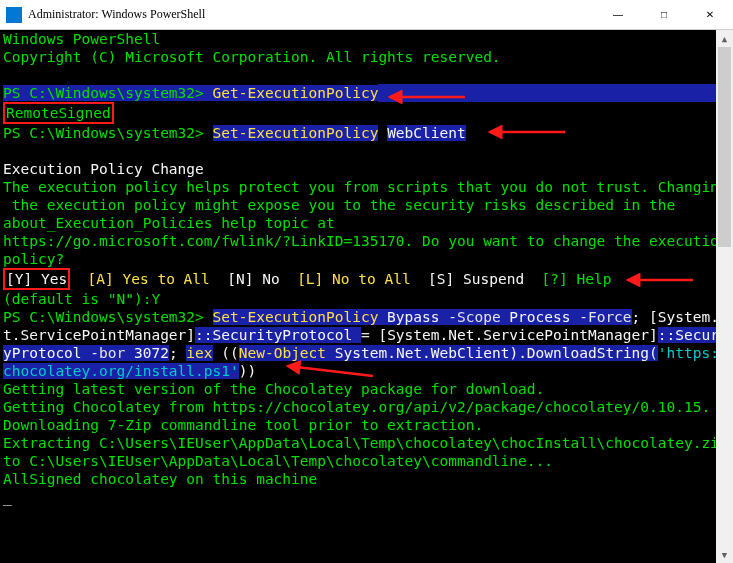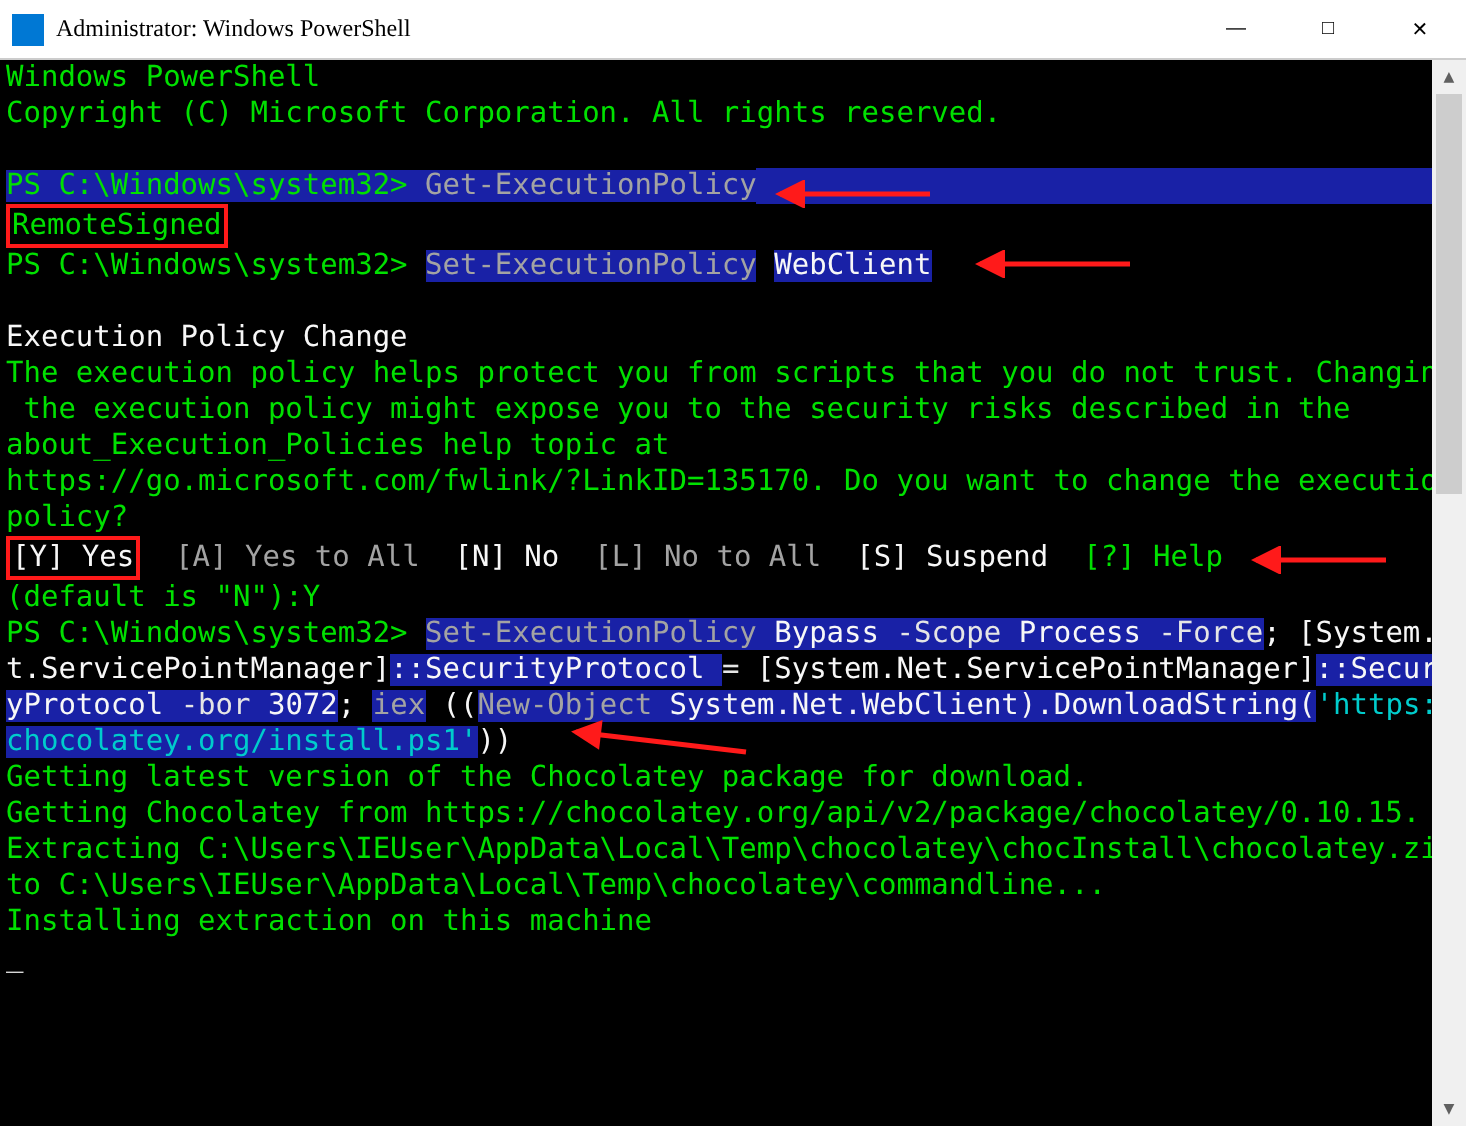--- a/index.html
+++ b/index.html
@@ -85,21 +85,21 @@
       align-items: center;
       justify-content: center;
       font-size: 9px;
       color: #606060;
       background: #f0f0f0;
     }
     .sb-arrow.up { top: 0; }
     .sb-arrow.down { bottom: 0; }
     .c-green { color: #00e000; }
     .c-white { color: #f7f7f7; }
-    .c-yellow { color: #a3a3a3; }
+    .c-yellow { color: #fde047; }
     .c-cyan { color: #00cccc; }
     .c-gray { color: #e5e5e5; }
     .bg-blue { background: #1921a6; }
     .redbox { border: 2px solid #ff1a1a; display: inline-block; padding: 0 1px; text-align: right; }
     pre { font-family: inherit; white-space: pre; }
     .line { white-space: pre; }
     .arrow {
       position: absolute;
       pointer-events: none;
     }
@@ -146,23 +146,24 @@
   <div class="line"><span class="c-green">PS C:\Windows\system32&gt; </span><span class="c-yellow bg-blue">Set-ExecutionPolicy</span><span class="c-white bg-blue"> Bypass </span><span class="c-gray bg-blue">-Scope</span><span class="c-white bg-blue"> Process </span><span class="c-gray bg-blue">-Force</span><span class="c-white">; [System.Ne</span></div>
 
   <div class="line"><span class="c-white">t.ServicePointManager]</span><span class="c-white bg-blue">::SecurityProtocol </span><span class="c-gray">=</span><span class="c-white"> [System.Net.ServicePointManager]</span><span class="c-white bg-blue">::Securit</span></div>
 
   <div class="line"><span class="c-white bg-blue">yProtocol </span><span class="c-gray bg-blue">-bor</span><span class="c-white bg-blue"> 3072</span><span class="c-white">; </span><span class="c-yellow bg-blue">iex</span><span class="c-white"> ((</span><span class="c-yellow bg-blue">New-Object</span><span class="c-white bg-blue"> System.Net.WebClient).DownloadString(</span><span class="c-cyan">'https://</span></div>
 
   <div class="line"><span class="c-cyan bg-blue">chocolatey.org/install.ps1'</span><span class="c-white">))</span></div>
 
   <div class="line c-green">Getting latest version of the Chocolatey package for download.</div>
   <div class="line c-green">Getting Chocolatey from https://chocolatey.org/api/v2/package/chocolatey/0.10.15.</div>
+  <div class="line c-green">Downloading 7-Zip commandline tool prior to extraction.</div>
   <div class="line c-green">Extracting C:\Users\IEUser\AppData\Local\Temp\chocolatey\chocInstall\chocolatey.zip</div>
   <div class="line c-green">to C:\Users\IEUser\AppData\Local\Temp\chocolatey\commandline...</div>
-  <div class="line c-green">Installing extraction on this machine</div>
+  <div class="line c-green">AllSigned chocolatey on this machine</div>
   <div class="line c-white">_</div>
  </div>
 
   <div class="arrow" style="left:380px; top:60px;">
     <svg width="90" height="14">
         <defs>
           <marker id="ah1" markerWidth="8" markerHeight="8" refX="1" refY="3" orient="auto">
             <path d="M6,0 L0,3 L6,6 Z" fill="#ff1a1a"></path>
           </marker>
         </defs>

